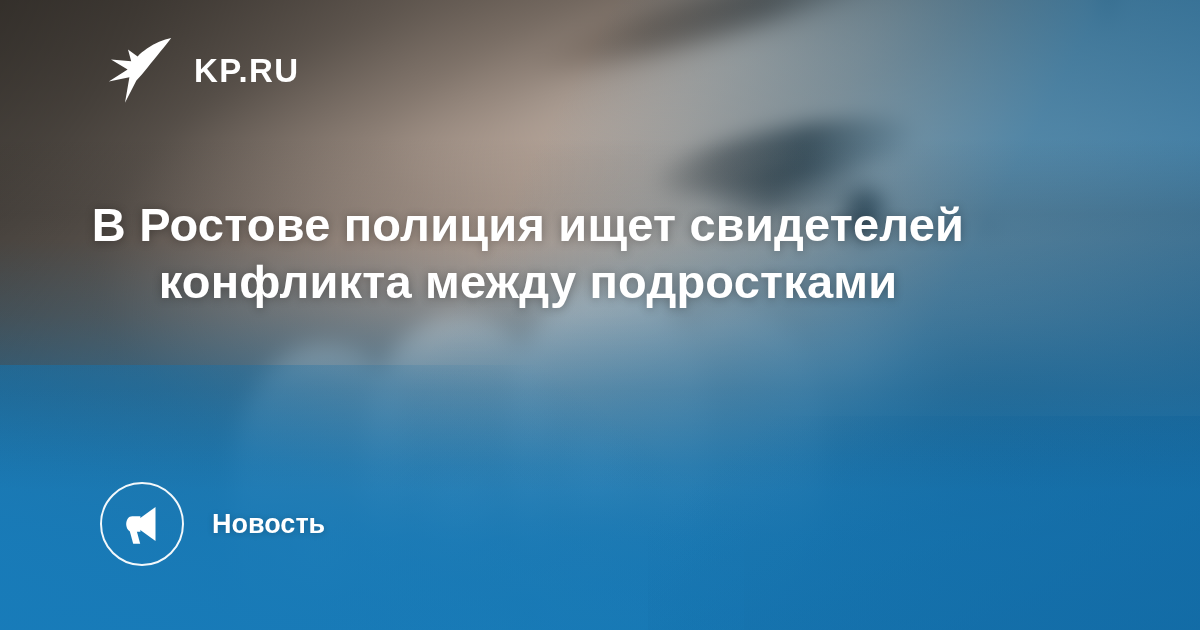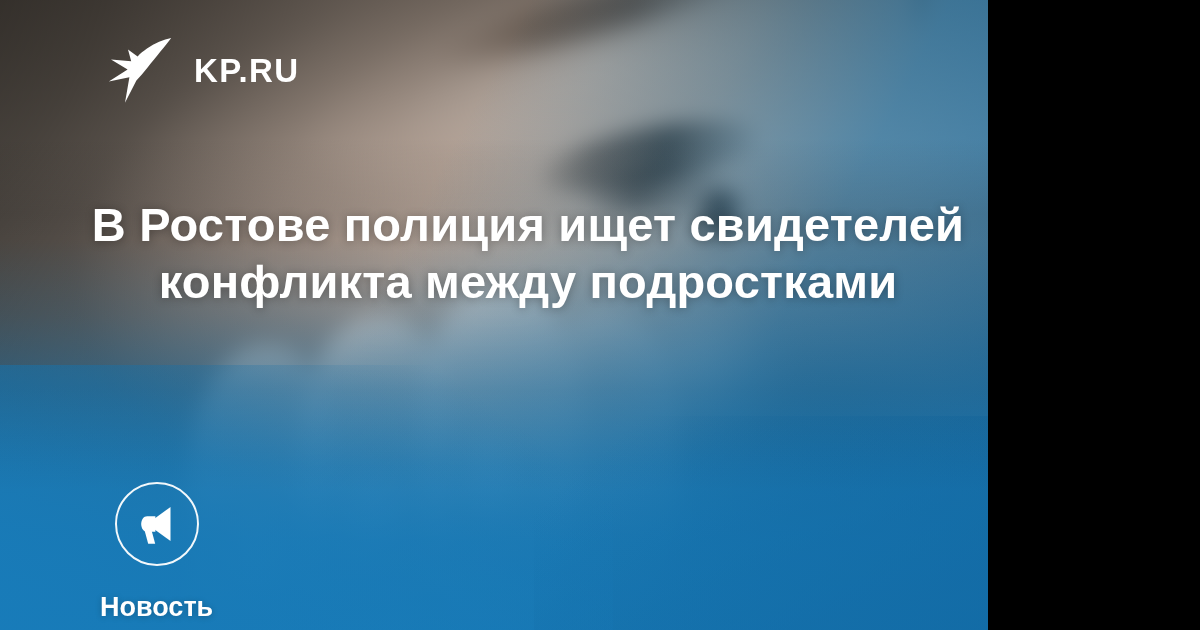--- a/index.html
+++ b/index.html
@@ -3,21 +3,21 @@
 <meta charset="utf-8">
 <title>KP.RU news card</title>
 <style>
   html, body {
     margin: 0;
     padding: 0;
     background: #000;
   }
   .card {
     position: relative;
-    width: 988px;
+    width: 1200px;
     height: 630px;
     overflow: hidden;
     font-family: "Liberation Sans", "DejaVu Sans", sans-serif;
     background: #6a655e;
   }
 
   
   .photo {
     position: absolute;
     inset: -60px;
@@ -241,21 +241,20 @@
     text-align: center;
   }
 
   .badge {
     position: absolute;
     left: 100px;
     top: 482px;
     display: flex;
     align-items: center;
     gap: 28px;
-    flex-direction: column;
   }
   .badge-circle {
     width: 80px;
     height: 80px;
     border: 2px solid rgba(255,255,255,0.95);
     border-radius: 50%;
     display: flex;
     align-items: center;
     justify-content: center;
     flex: 0 0 auto;

